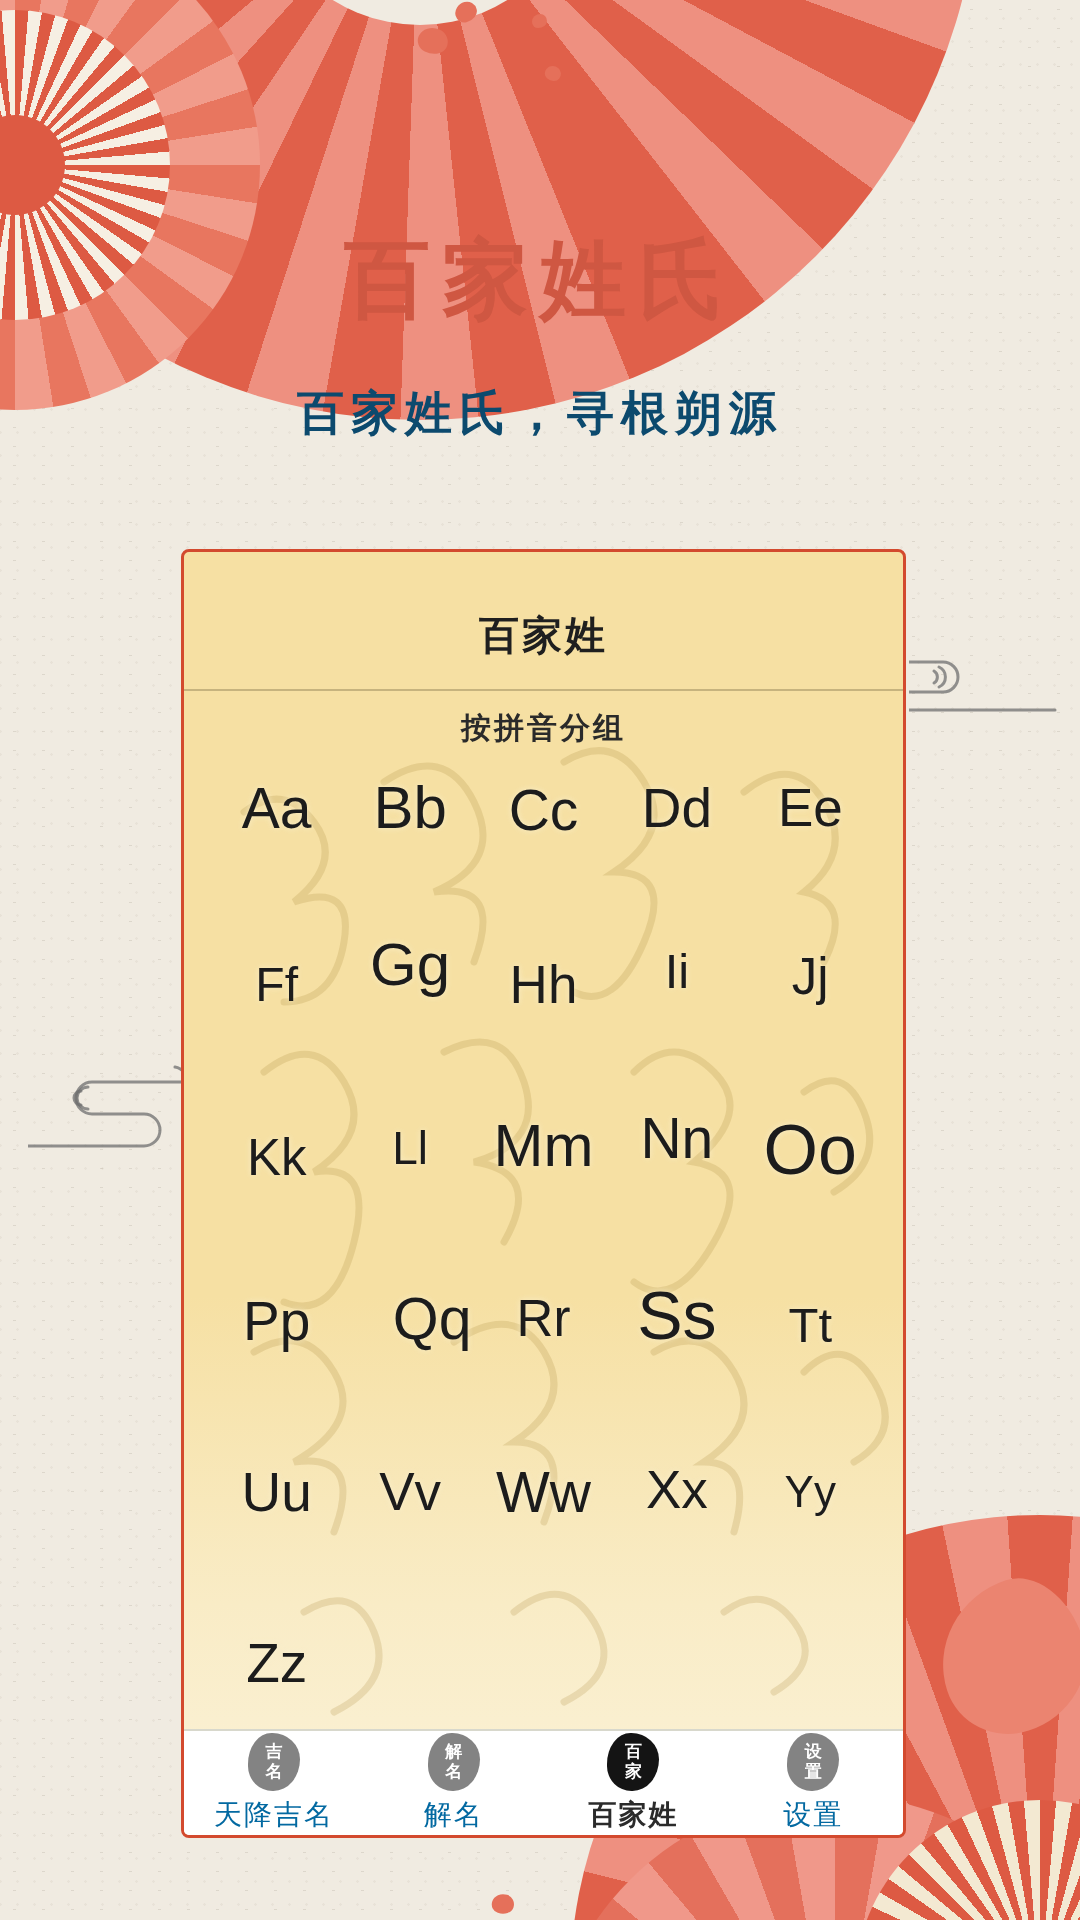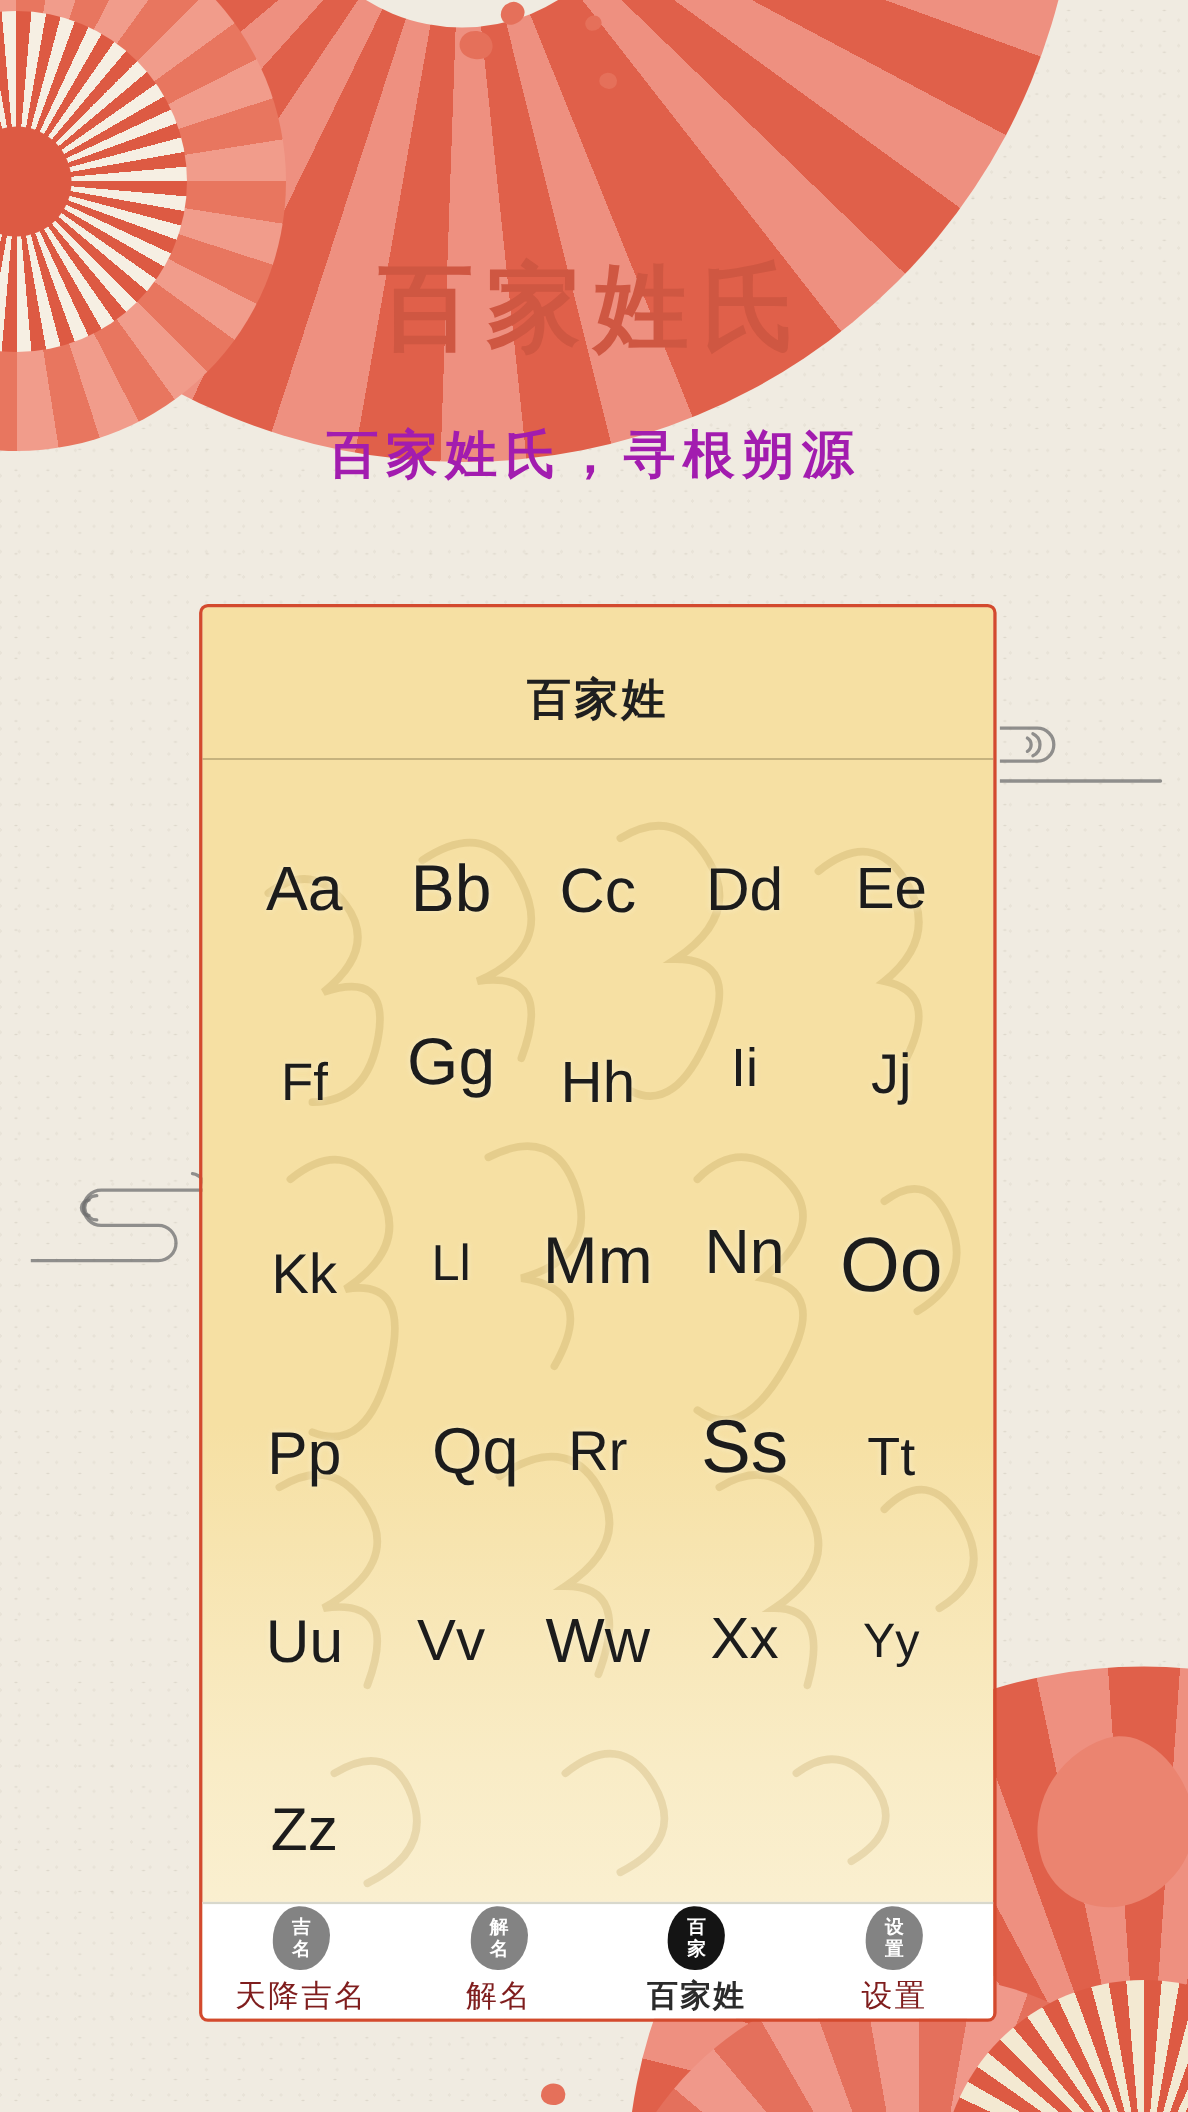--- a/index.html
+++ b/index.html
@@ -76,21 +76,21 @@
   .cloud-left{left:28px;top:1056px;}
   .cloud path{fill:none;stroke:#6f6f6f;stroke-width:3;opacity:.75;stroke-linecap:round;}
 
   
   .page-title{
     position:absolute;top:222px;left:0;width:100%;z-index:2;
     text-align:center;font-size:86px;font-weight:bold;color:#cf5742;letter-spacing:12px;
   }
   .page-subtitle{
     position:absolute;top:382px;left:0;width:100%;z-index:2;
-    text-align:center;font-size:47px;font-weight:bold;color:#a21caf;letter-spacing:7px;
+    text-align:center;font-size:47px;font-weight:bold;color:#0c4a6e;letter-spacing:7px;
   }
 
   
   .card{
     position:absolute;left:181px;top:549px;width:719px;height:1283px;z-index:3;
     border:3px solid #d34a2e;border-radius:8px;overflow:hidden;
     background:linear-gradient(180deg,#f6e0a3 0%,#f6e0a3 58%,#f9ecc6 82%,#fbf2d8 100%);
   }
   .card-title{
     position:absolute;top:56px;left:0;width:100%;text-align:center;
@@ -124,21 +124,21 @@
     background:#ffffff;border-top:2px solid #d8d8cc;display:flex;
   }
   .tab{flex:1;display:flex;flex-direction:column;align-items:center;justify-content:center;gap:5px;cursor:pointer;}
   .tab-icon{
     width:52px;height:58px;flex:0 0 auto;
     border-radius:46% 54% 52% 48% / 54% 46% 56% 44%;
     background:#838383;color:#ffffff;
     display:flex;flex-direction:column;align-items:center;justify-content:center;
     font-size:17px;line-height:1.15;font-weight:bold;
   }
-  .tab-label{font-size:28px;color:#7f1d1d;letter-spacing:2px;}
+  .tab-label{font-size:28px;color:#0369a1;letter-spacing:2px;}
   .tab.active .tab-icon{background:#141414;}
   .tab.active .tab-label{color:#2b2b2b;font-weight:bold;}
 </style>
 </head>
 <body>
 
 <div class="paper-texture"></div>
 
 <div class="fan fan-big-tl"></div>
 <div class="fan fan-small-tl-outer"></div>
@@ -189,20 +189,21 @@
     <path d="M270 790 q60 -40 90 10 t-30 90 q60 0 30 80"></path>
     <path d="M470 800 q50 -30 80 20 t-30 90 q50 0 30 70"></path>
     <path d="M620 820 q40 -40 70 10 t-20 80"></path>
     <path d="M120 1060 q50 -30 70 20 t-40 80"></path>
     <path d="M330 1060 q50 -40 80 10 t-30 80"></path>
     <path d="M540 1060 q40 -30 70 10 t-20 70"></path>
   </svg>
 
   <div class="card-title">百家姓</div>
   <div class="card-divider"></div>
+  <div class="group-label">按拼音分组</div>
 
   <div class="letters-grid" id="letters-grid">
       <div class="letter-cell" style="font-size: 57px; transform: translateY(0px);">Aa</div>
       <div class="letter-cell" style="font-size: 60px; transform: translateY(0px);">Bb</div>
       <div class="letter-cell" style="font-size: 57px; transform: translateY(2px);">Cc</div>
       <div class="letter-cell" style="font-size: 55px; transform: translateY(0px);">Dd</div>
       <div class="letter-cell" style="font-size: 53px; transform: translateY(0px);">Ee</div>
       <div class="letter-cell" style="font-size: 48px; transform: translateY(6px);">Ff</div>
       <div class="letter-cell" style="font-size: 60px; transform: translateY(-14px);">Gg</div>
       <div class="letter-cell" style="font-size: 53px; transform: translateY(6px);">Hh</div>

